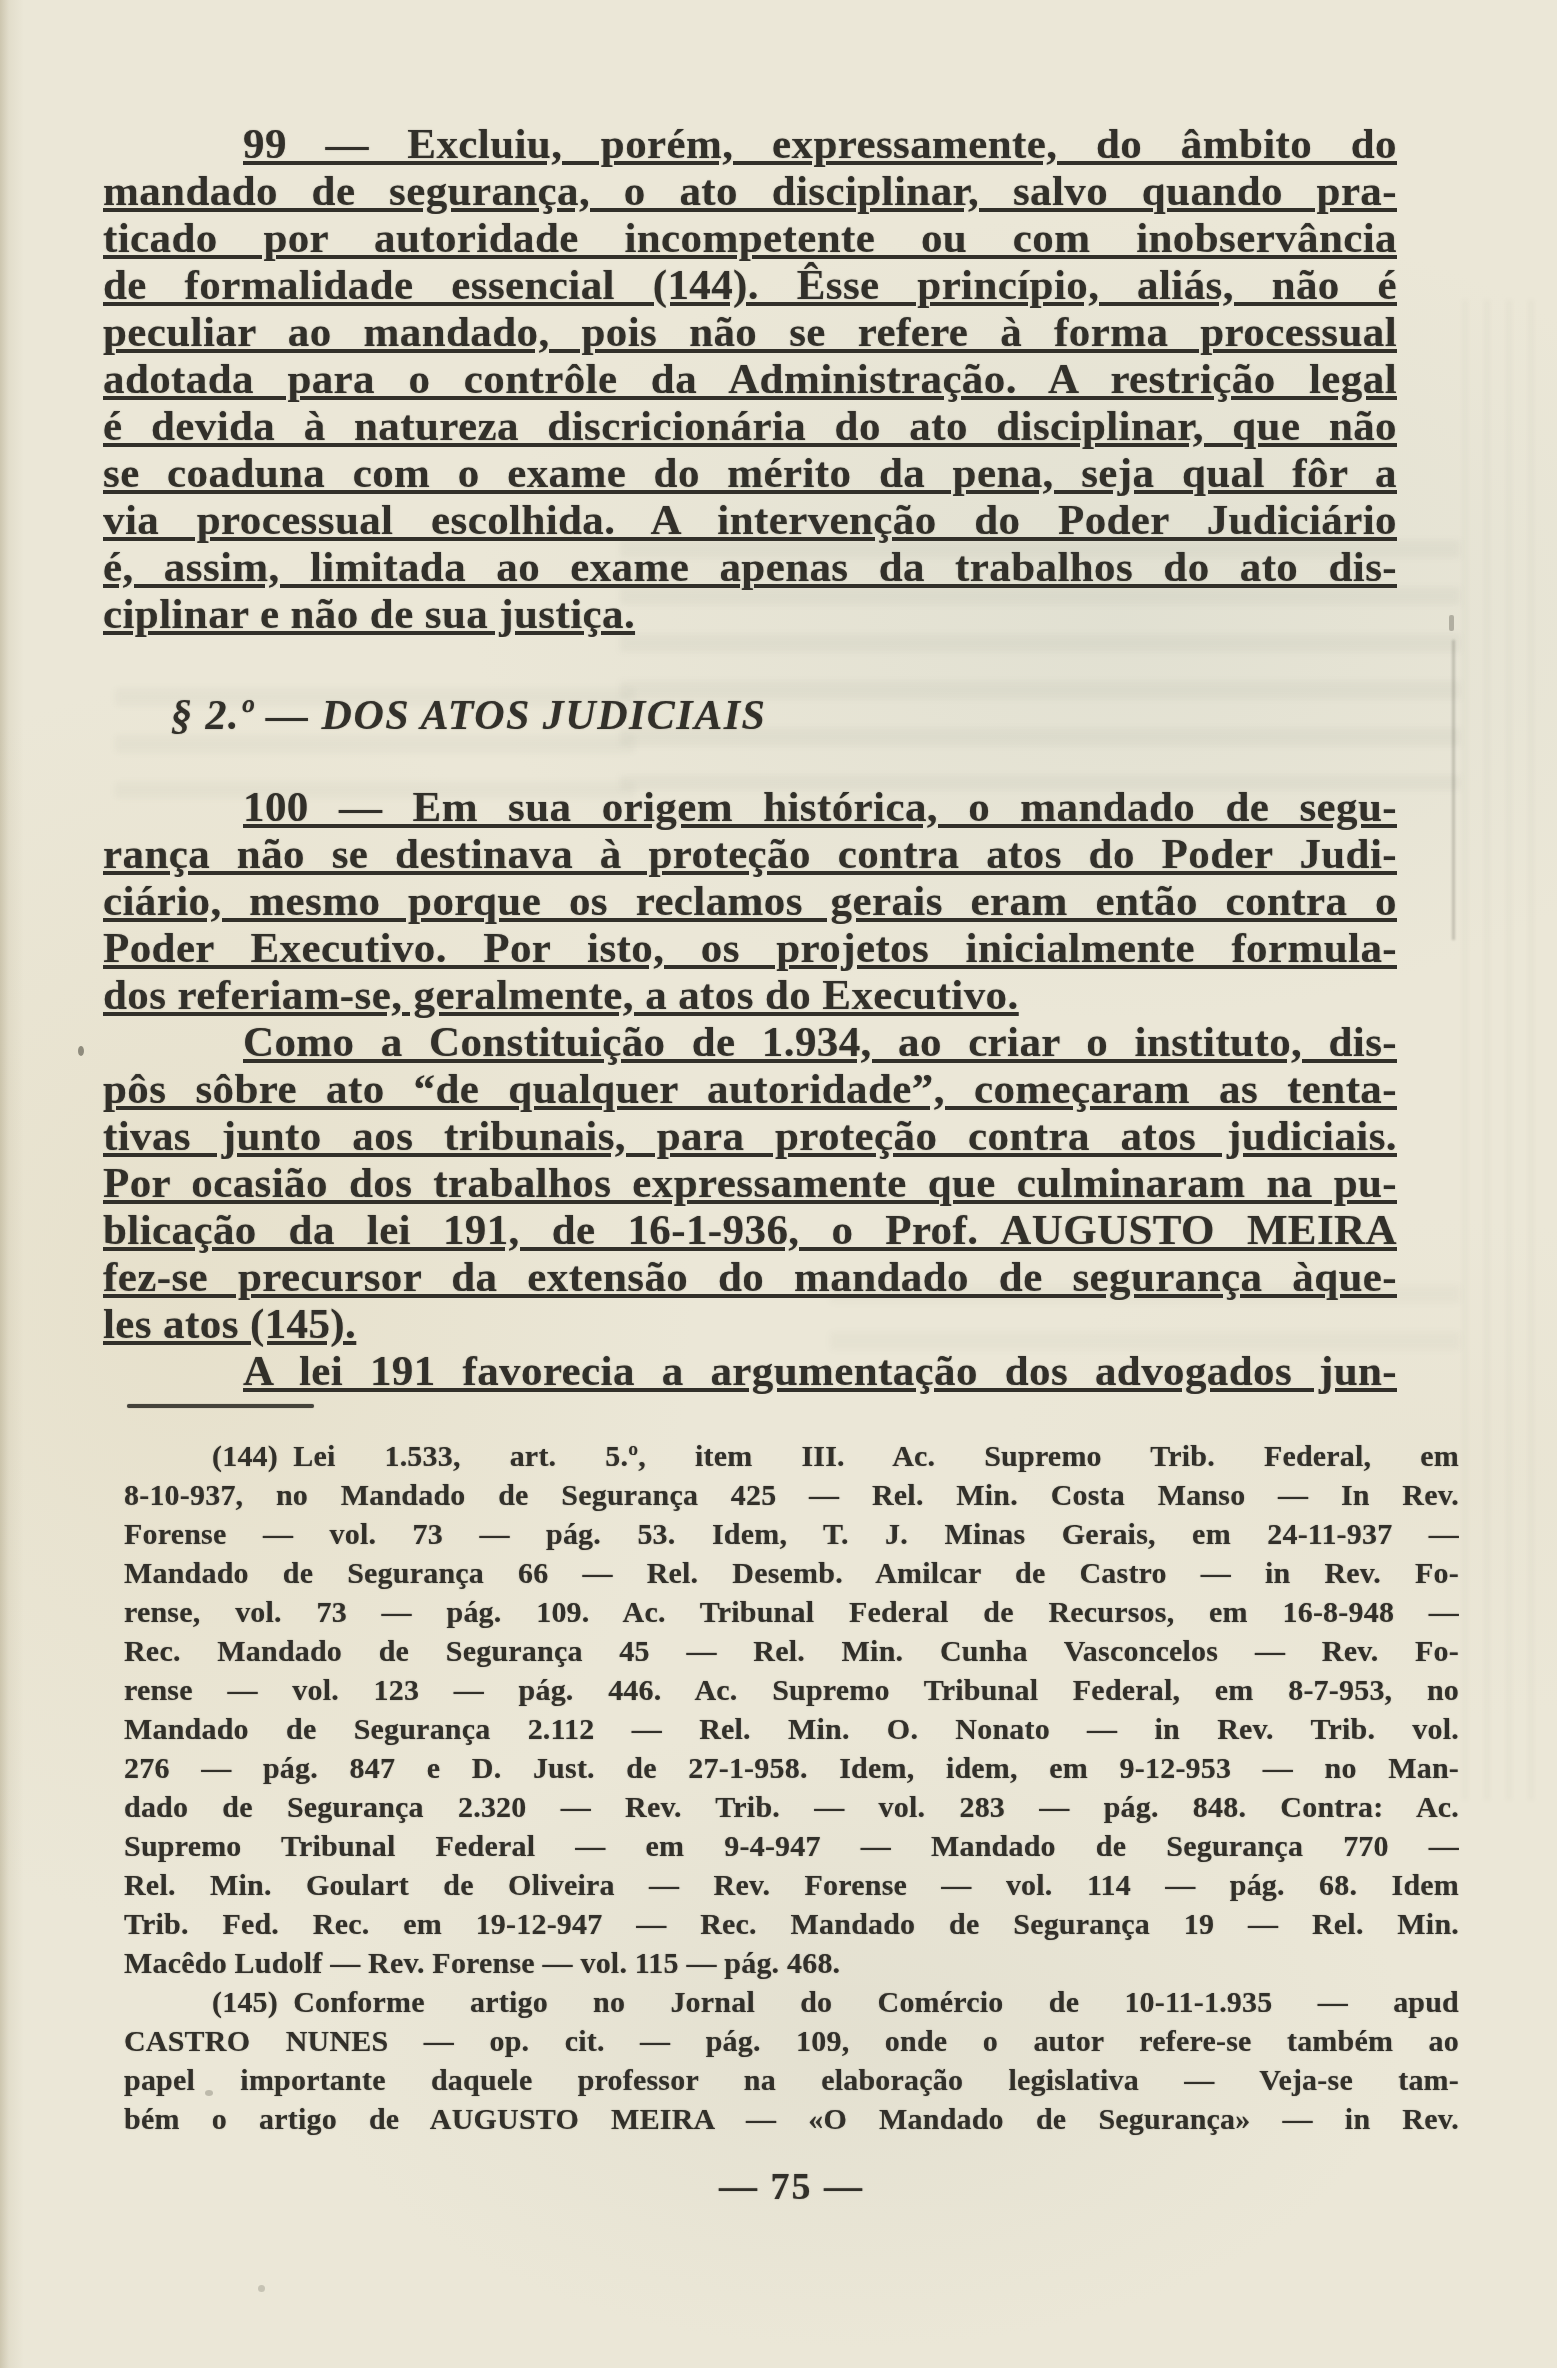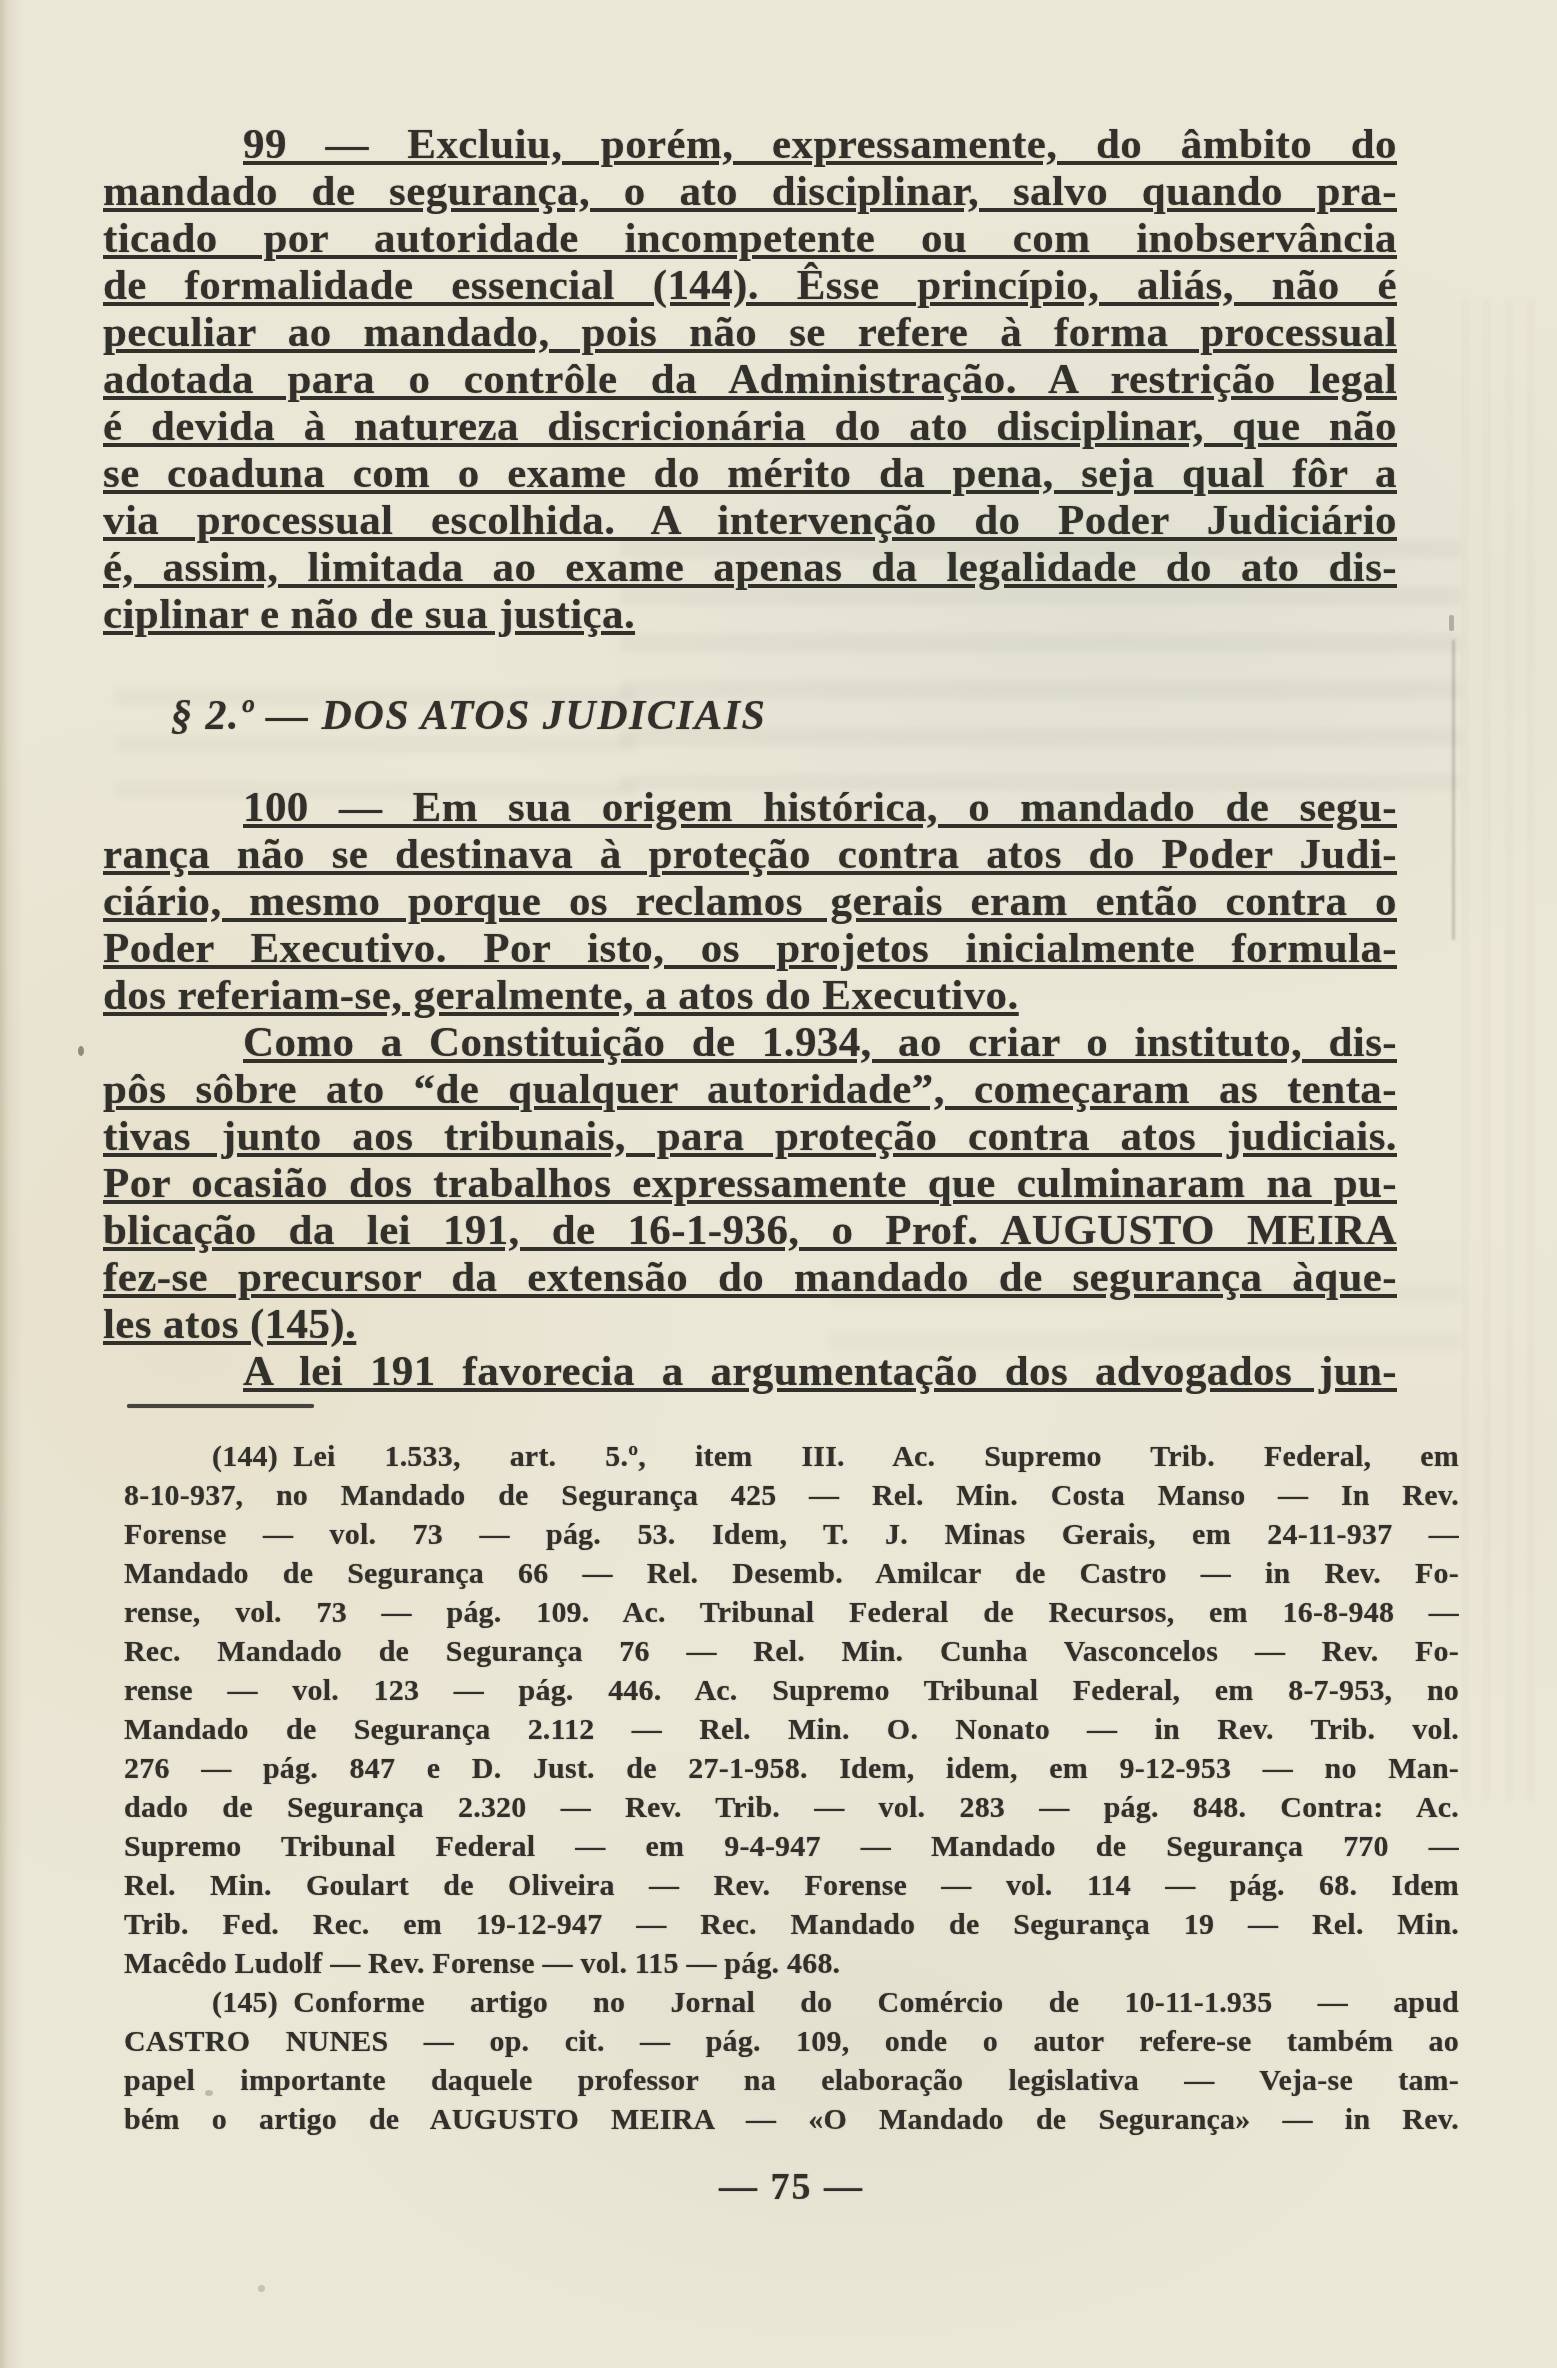--- a/index.html
+++ b/index.html
@@ -138,21 +138,21 @@
   <section class="para body ink">
       <div class="line">99 — Excluiu, porém, expressamente, do âmbito do</div>
       <div class="line">mandado de segurança, o ato disciplinar, salvo quando pra-</div>
       <div class="line">ticado por autoridade incompetente ou com inobservância</div>
       <div class="line">de formalidade essencial (144). Êsse princípio, aliás, não é</div>
       <div class="line">peculiar ao mandado, pois não se refere à forma processual</div>
       <div class="line">adotada para o contrôle da Administração. A restrição legal</div>
       <div class="line">é devida à natureza discricionária do ato disciplinar, que não</div>
       <div class="line">se coaduna com o exame do mérito da pena, seja qual fôr a</div>
       <div class="line">via processual escolhida. A intervenção do Poder Judiciário</div>
-      <div class="line">é, assim, limitada ao exame apenas da legalidade do ato dis-</div>
+      <div class="line">é, assim, limitada ao exame apenas da trabalhos do ato dis-</div>
       <div class="line line-last">ciplinar e não de sua justiça.</div>
     </section>
 
   <h2 class="heading ink">§ 2.º — DOS ATOS JUDICIAIS</h2>
 
   <section class="para body ink">
       <div class="line">100 — Em sua origem histórica, o mandado de segu-</div>
       <div class="line">rança não se destinava à proteção contra atos do Poder Judi-</div>
       <div class="line">ciário, mesmo porque os reclamos gerais eram então contra o</div>
       <div class="line">Poder Executivo. Por isto, os projetos inicialmente formula-</div>
@@ -174,21 +174,21 @@
     </section>
 
   <div class="footnote-rule"></div>
 
   <section class="para footnote ink">
       <div class="line">(144) Lei 1.533, art. 5.º, item III. Ac. Supremo Trib. Federal, em</div>
       <div class="line">8-10-937, no Mandado de Segurança 425 — Rel. Min. Costa Manso — In Rev.</div>
       <div class="line">Forense — vol. 73 — pág. 53. Idem, T. J. Minas Gerais, em 24-11-937 —</div>
       <div class="line">Mandado de Segurança 66 — Rel. Desemb. Amilcar de Castro — in Rev. Fo-</div>
       <div class="line">rense, vol. 73 — pág. 109. Ac. Tribunal Federal de Recursos, em 16-8-948 —</div>
-      <div class="line">Rec. Mandado de Segurança 76 — Rel. Min. Cunha Vasconcelos — Rev. Fo-</div>
+      <div class="line">Rec. Mandado de Segurança 45 — Rel. Min. Cunha Vasconcelos — Rev. Fo-</div>
       <div class="line">rense — vol. 123 — pág. 446. Ac. Supremo Tribunal Federal, em 8-7-953, no</div>
       <div class="line">Mandado de Segurança 2.112 — Rel. Min. O. Nonato — in Rev. Trib. vol.</div>
       <div class="line">276 — pág. 847 e D. Just. de 27-1-958. Idem, idem, em 9-12-953 — no Man-</div>
       <div class="line">dado de Segurança 2.320 — Rev. Trib. — vol. 283 — pág. 848. Contra: Ac.</div>
       <div class="line">Supremo Tribunal Federal — em 9-4-947 — Mandado de Segurança 770 —</div>
       <div class="line">Rel. Min. Goulart de Oliveira — Rev. Forense — vol. 114 — pág. 68. Idem</div>
       <div class="line">Trib. Fed. Rec. em 19-12-947 — Rec. Mandado de Segurança 19 — Rel. Min.</div>
       <div class="line line-last">Macêdo Ludolf — Rev. Forense — vol. 115 — pág. 468.</div>
     </section>
 

